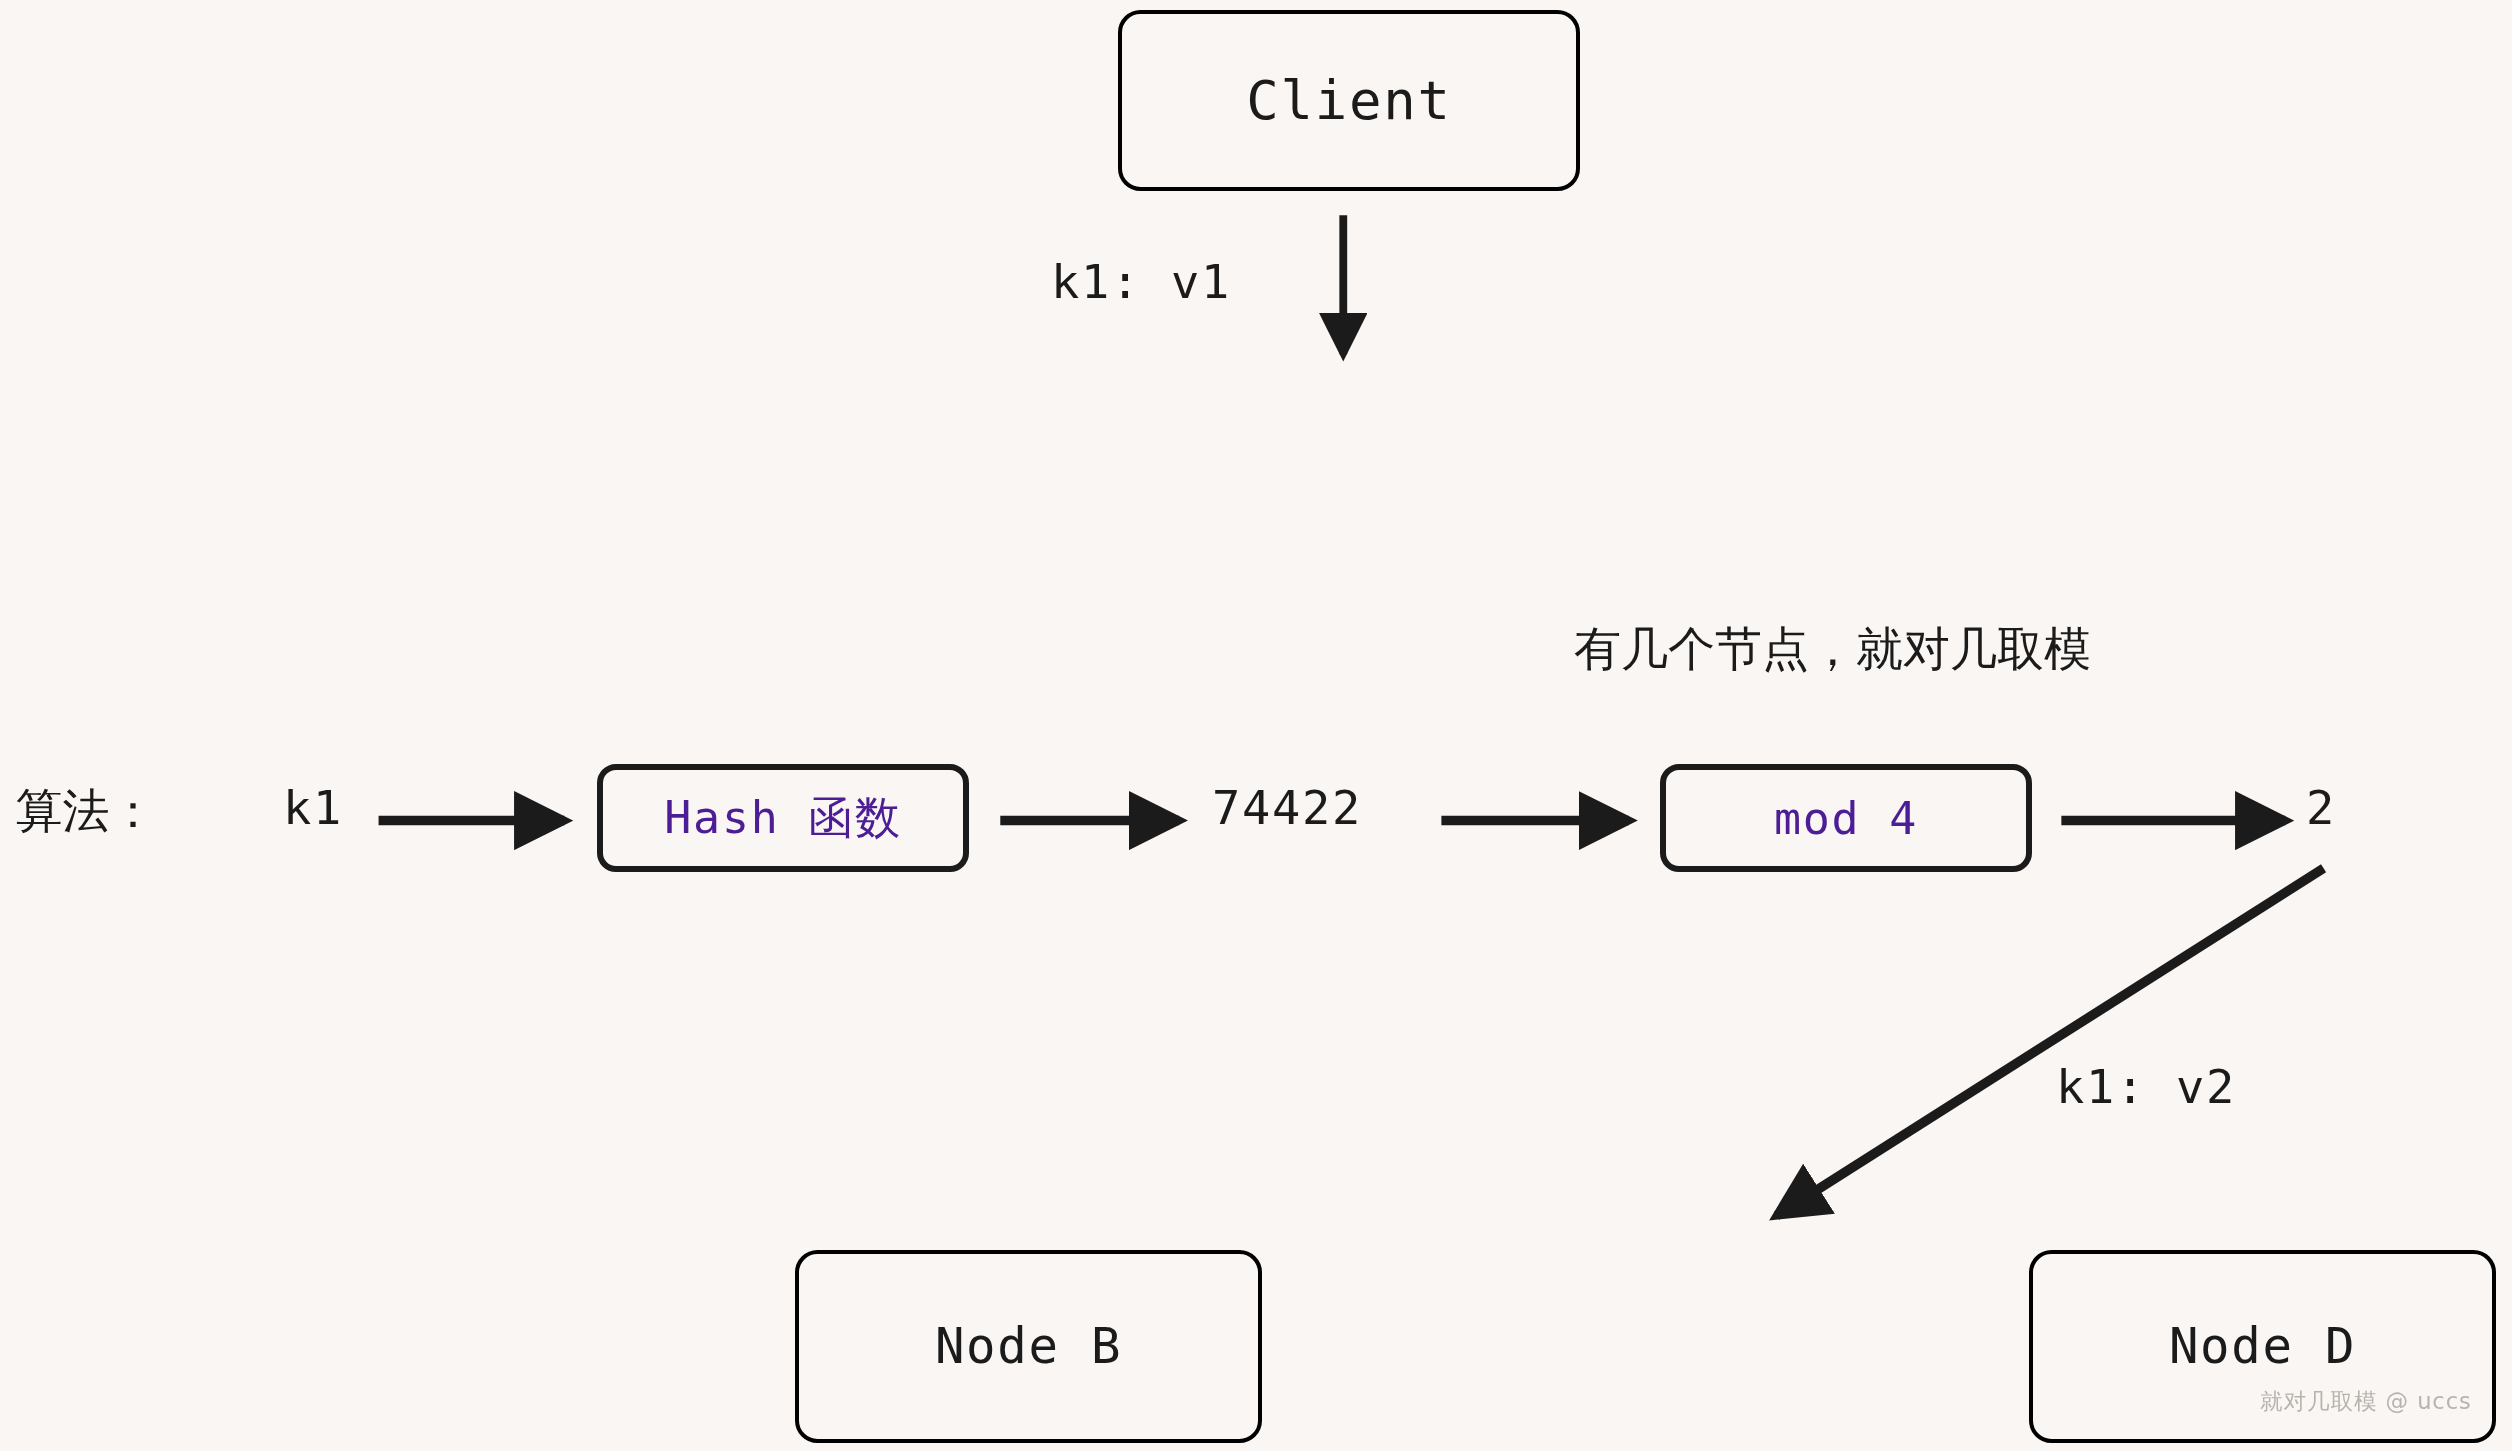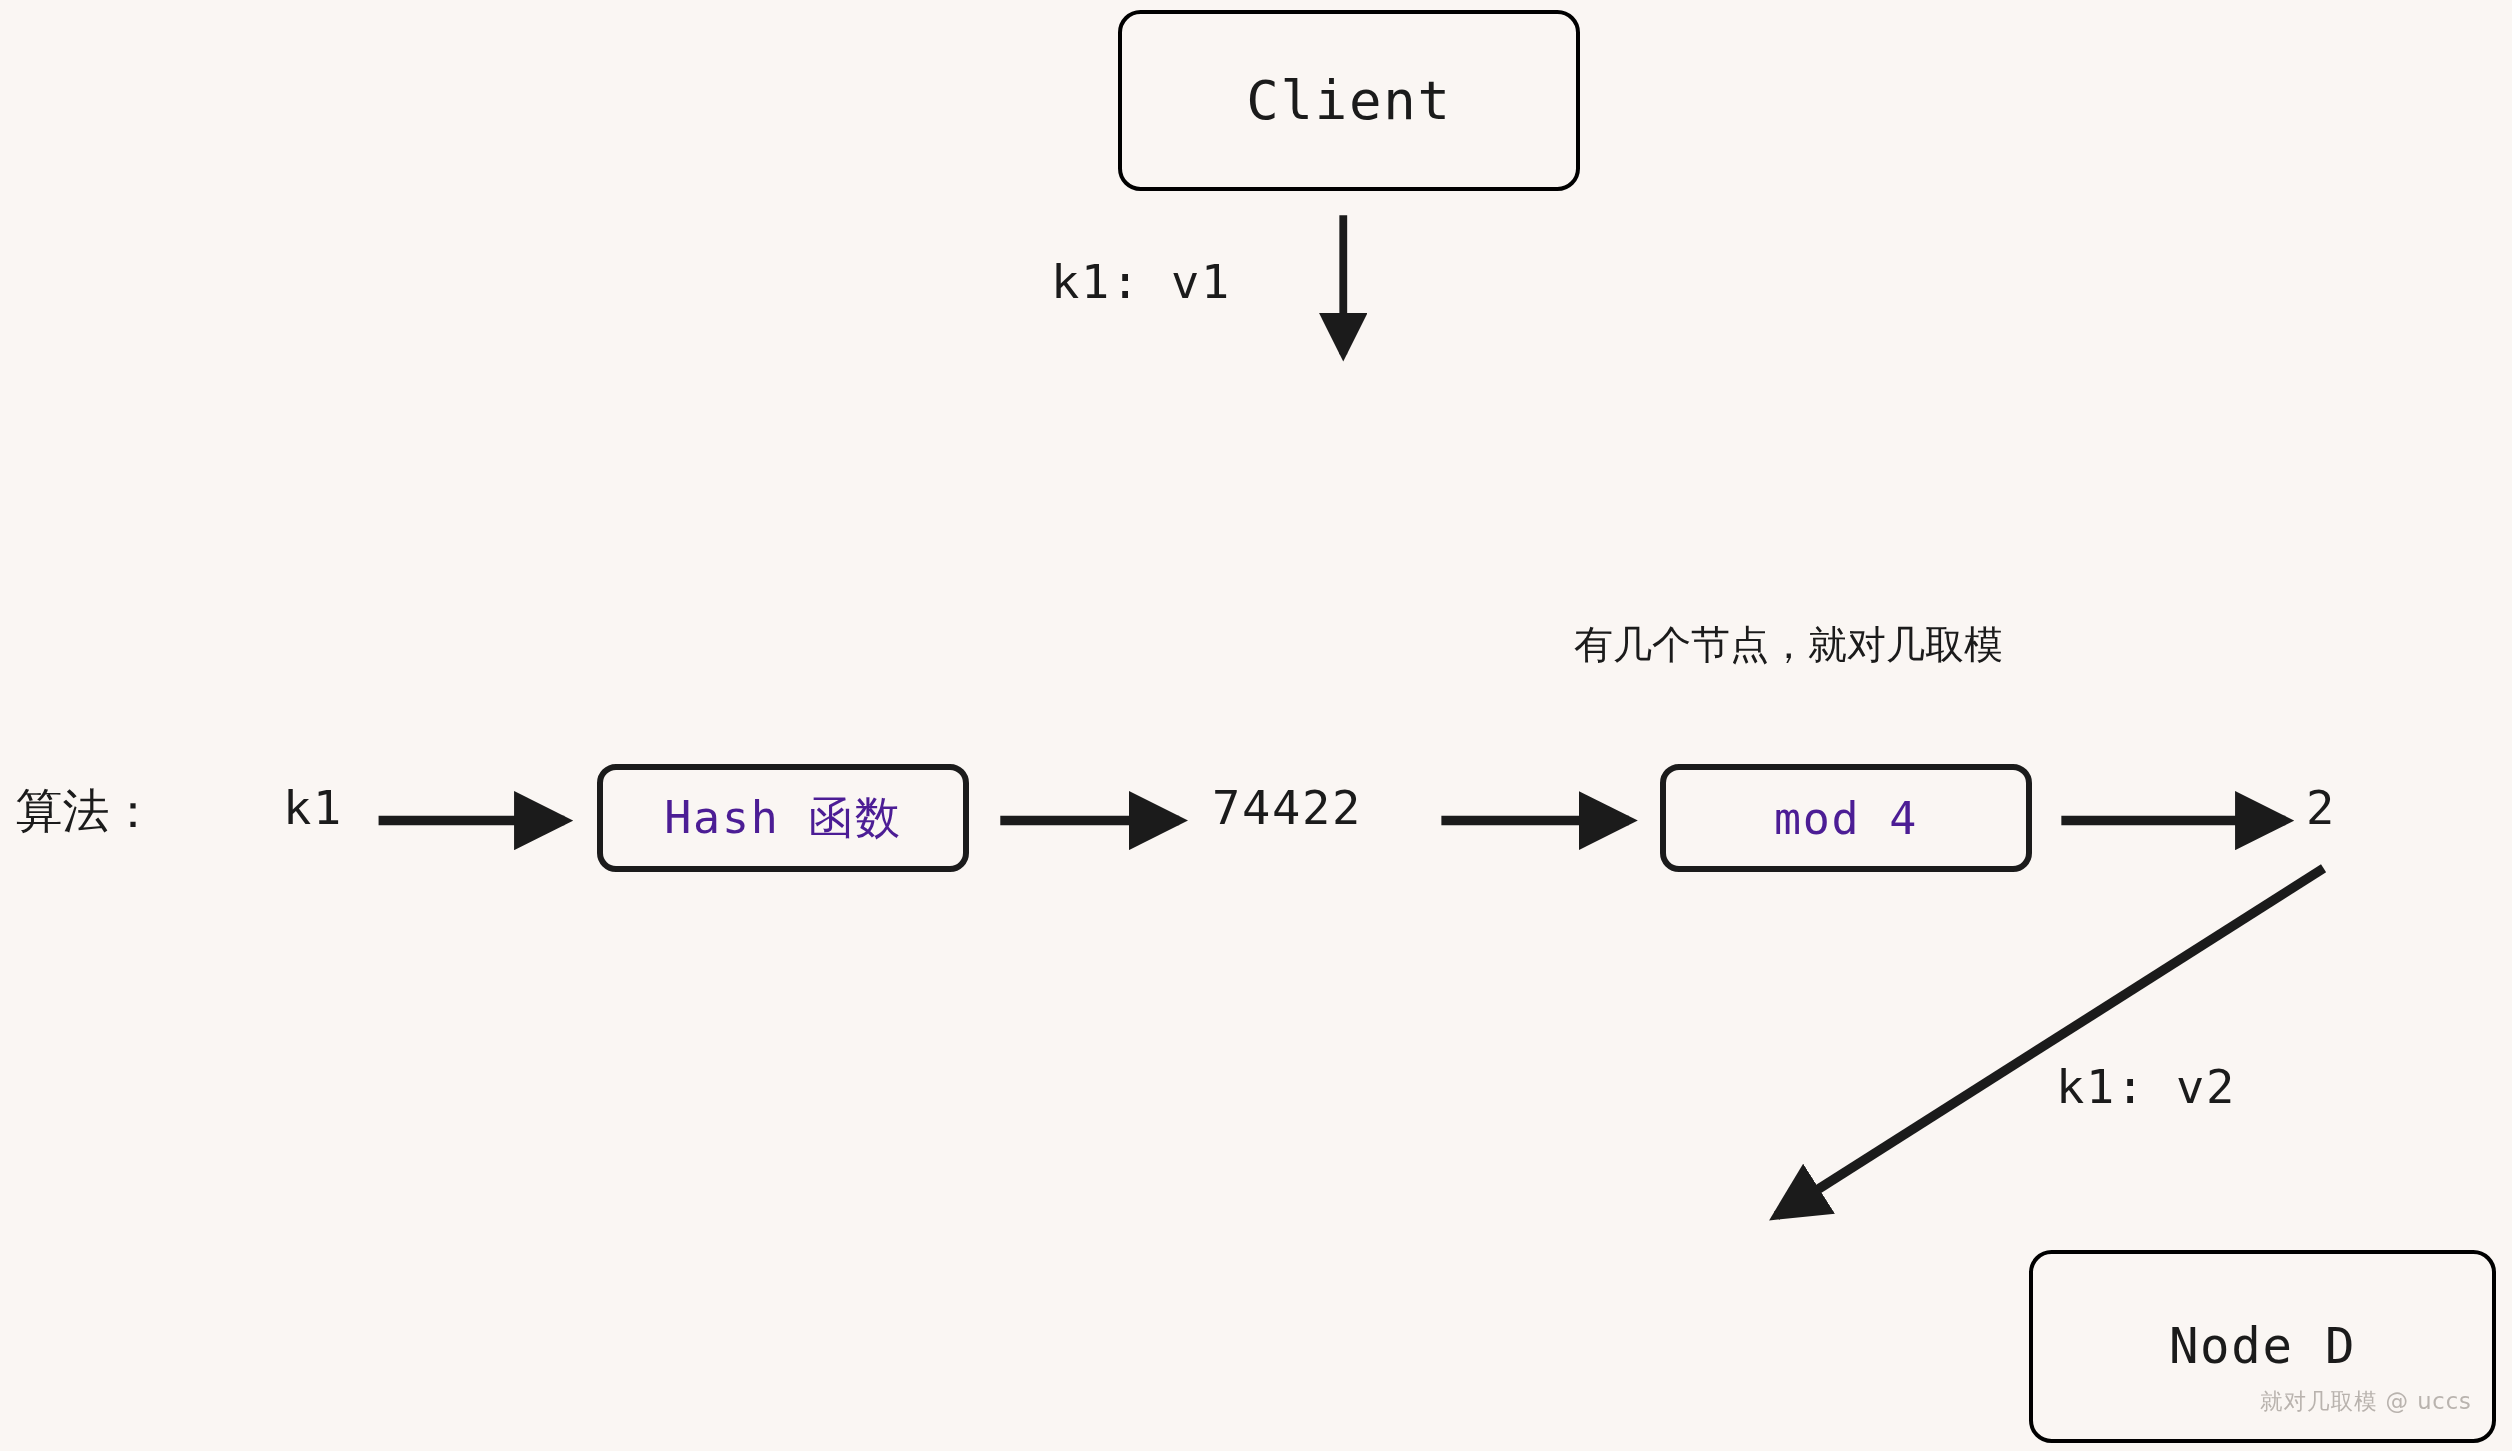--- a/index.html
+++ b/index.html
@@ -73,21 +73,21 @@
     letter-spacing: 0;
     text-align: center;
   }
   #k1-label { left: 283px; top: 780px; font-size: 47px; }
   #hash-out { left: 1212px; top: 780px; font-size: 47px; }
   #mod-out  { left: 2306px; top: 780px; font-size: 47px; }
   #k1v1-label { left: 1051px; top: 254px; font-size: 47px; text-align: center; }
   #k1v2-label { left: 2056px; top: 1059px; font-size: 47px; }
   #note-label {
     left: 1574px; top: 618px;
-    font-size: 39px;
+    font-size: 47px;
     font-family: "DejaVu Sans", "Liberation Sans", sans-serif;
     letter-spacing: 0;
   }
   #watermark {
     position: absolute;
     left: 2260px; top: 1386px;
     font-size: 22.6px;
     color: #b9b3ae;
     font-family: "DejaVu Sans", "Liberation Sans", sans-serif;
     letter-spacing: 0.9px;
@@ -120,20 +120,21 @@
   <div class="box box-black" id="hash-box">Hash 函数</div>
 
   <div class="txt" id="hash-out">74422</div>
 
   <div class="box box-black" id="mod-box">mod 4</div>
 
   <div class="txt" id="mod-out">2</div>
 
   <div class="txt" id="k1v2-label">k1: v2</div>
 
+  <div class="box box-red node-box" id="node-b">Node B</div>
   <div class="box box-red node-box" id="node-d">Node D</div>
 
   <div id="watermark">就对几取模 @ uccs</div>
 
   <svg id="arrows" viewBox="0 0 2893 1671">
     <defs>
       <marker id="ah" viewBox="0 0 10 10" refX="8.5" refY="5" markerWidth="6.2" markerHeight="6.2" orient="auto-start-reverse">
         <path d="M 0 0 L 10 5 L 0 10 z" fill="#1b1b1b"></path>
       </marker>
     </defs>

